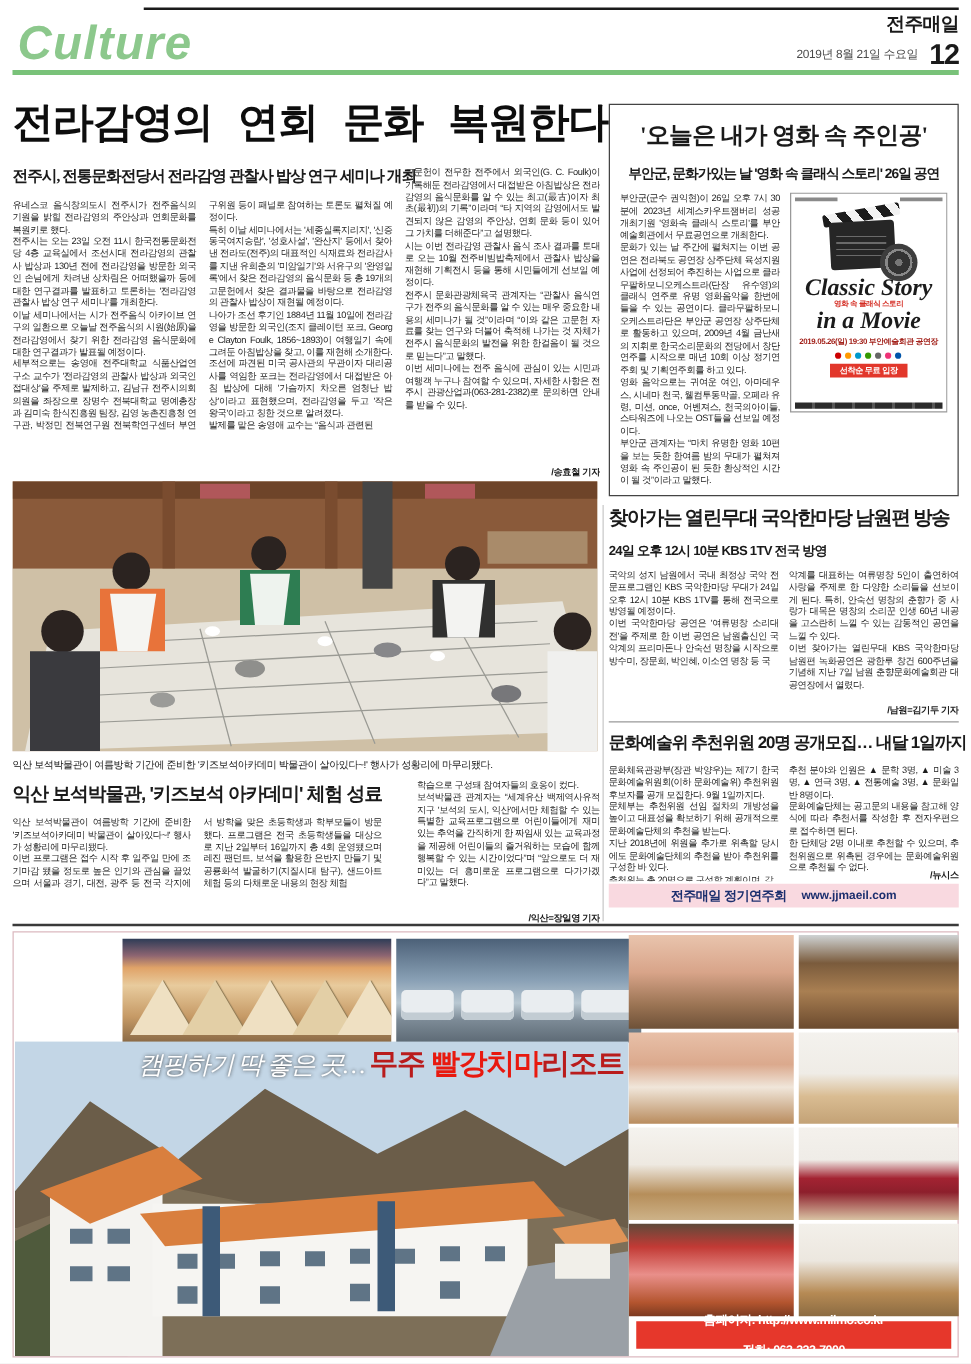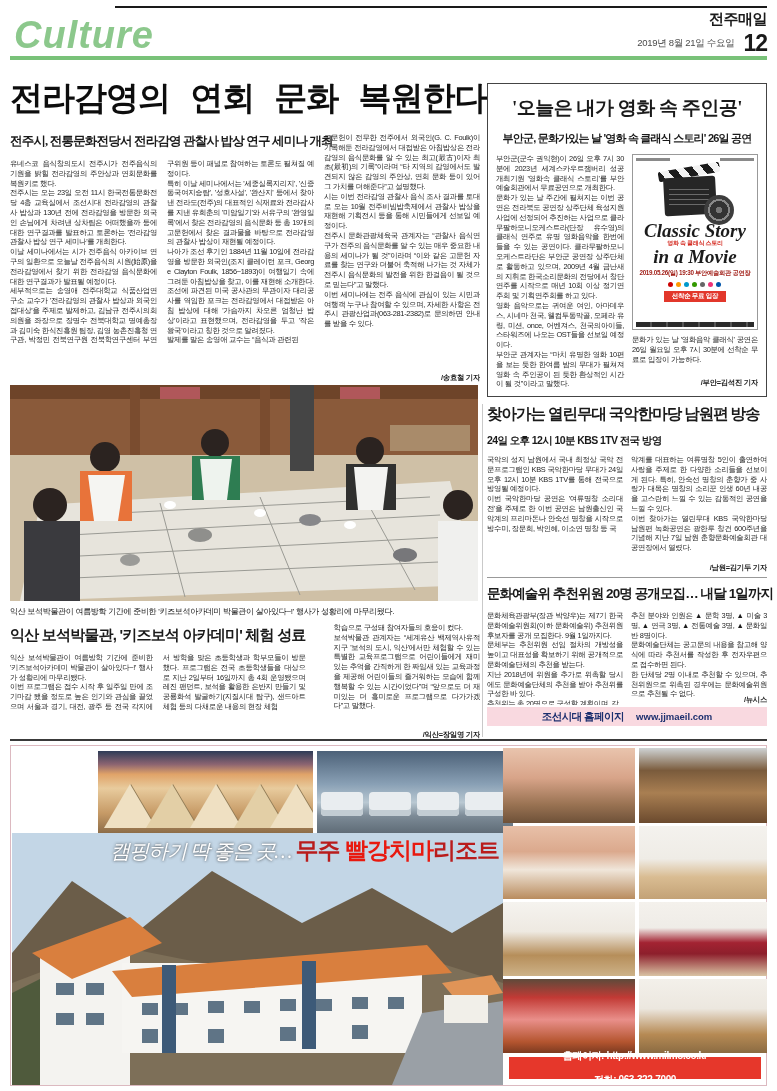--- a/index.html
+++ b/index.html
@@ -250,24 +250,20 @@
               <i style="background:#f90"></i>
               <i style="background:#09c"></i>
             <i style="background:#390"></i>
               <i style="background:#666"></i>
               <i style="background:#e37"></i>
               <i style="background:#05a"></i>
           </div>
           <div class="poster-badge">선착순 무료 입장</div>
           <div class="poster-bottom"></div>
         </div>
-        <div class="movie-right-text">
-          <div class="bt">문화가 있는 날 '영화음악 클래식' 공연은 26일 월요일 오후 7시 30분에 선착순 무료로 입장이 가능하다.</div>
-          <div class="byline">/부안=김석진 기자</div>
-        </div>
       </div>
     </div>
   </div>
 
   <div class="vrule"></div>
   <div class="gugak">
     <div class="gugak-headline">찾아가는 열린무대 국악한마당 남원편 방송</div>
     <div class="gugak-subhead">24일 오후 12시 10분 KBS 1TV 전국 방영</div>
     <div class="tworow g-h">
       <div class="col136 bt">국악의 성지 남원에서 국내 최정상 국악 전문프로그램인 KBS 국악한마당 무대가 24일 오후 12시 10분 KBS 1TV를 통해 전국으로 방영될 예정이다.
@@ -292,21 +288,21 @@
       <div class="col136">
         <div class="bt">추천 분야와 인원은 ▲ 문학 3명, ▲ 미술 3명, ▲ 연극 3명, ▲ 전통예술 3명, ▲ 문화일반 8명이다.
 문화예술단체는 공고문의 내용을 참고해 양식에 따라 추천서를 작성한 후 전자우편으로 접수하면 된다.
 한 단체당 2명 이내로 추천할 수 있으며, 추천위원으로 위촉된 경우에는 문화예술위원으로 추천될 수 없다.</div>
         <div class="byline">/뉴시스</div>
       </div>
     </div>
   </div>
 
   <div class="pinkband">
-    <span class="pb-label">조선시대 홈페이지</span>
+    <span class="pb-label">전주매일 정기연주회</span>
     <span class="pb-url">www.jjmaeil.com</span>
   </div>
 
   <div class="adrule"></div>
   <div class="ad">
 
     <div class="ph ph-tents">
       <div class="tentrow">
         <div class="tent" style="left:6px"></div>
           <div class="tent" style="left:48px;border-bottom-color:#e3cfa6"></div>

